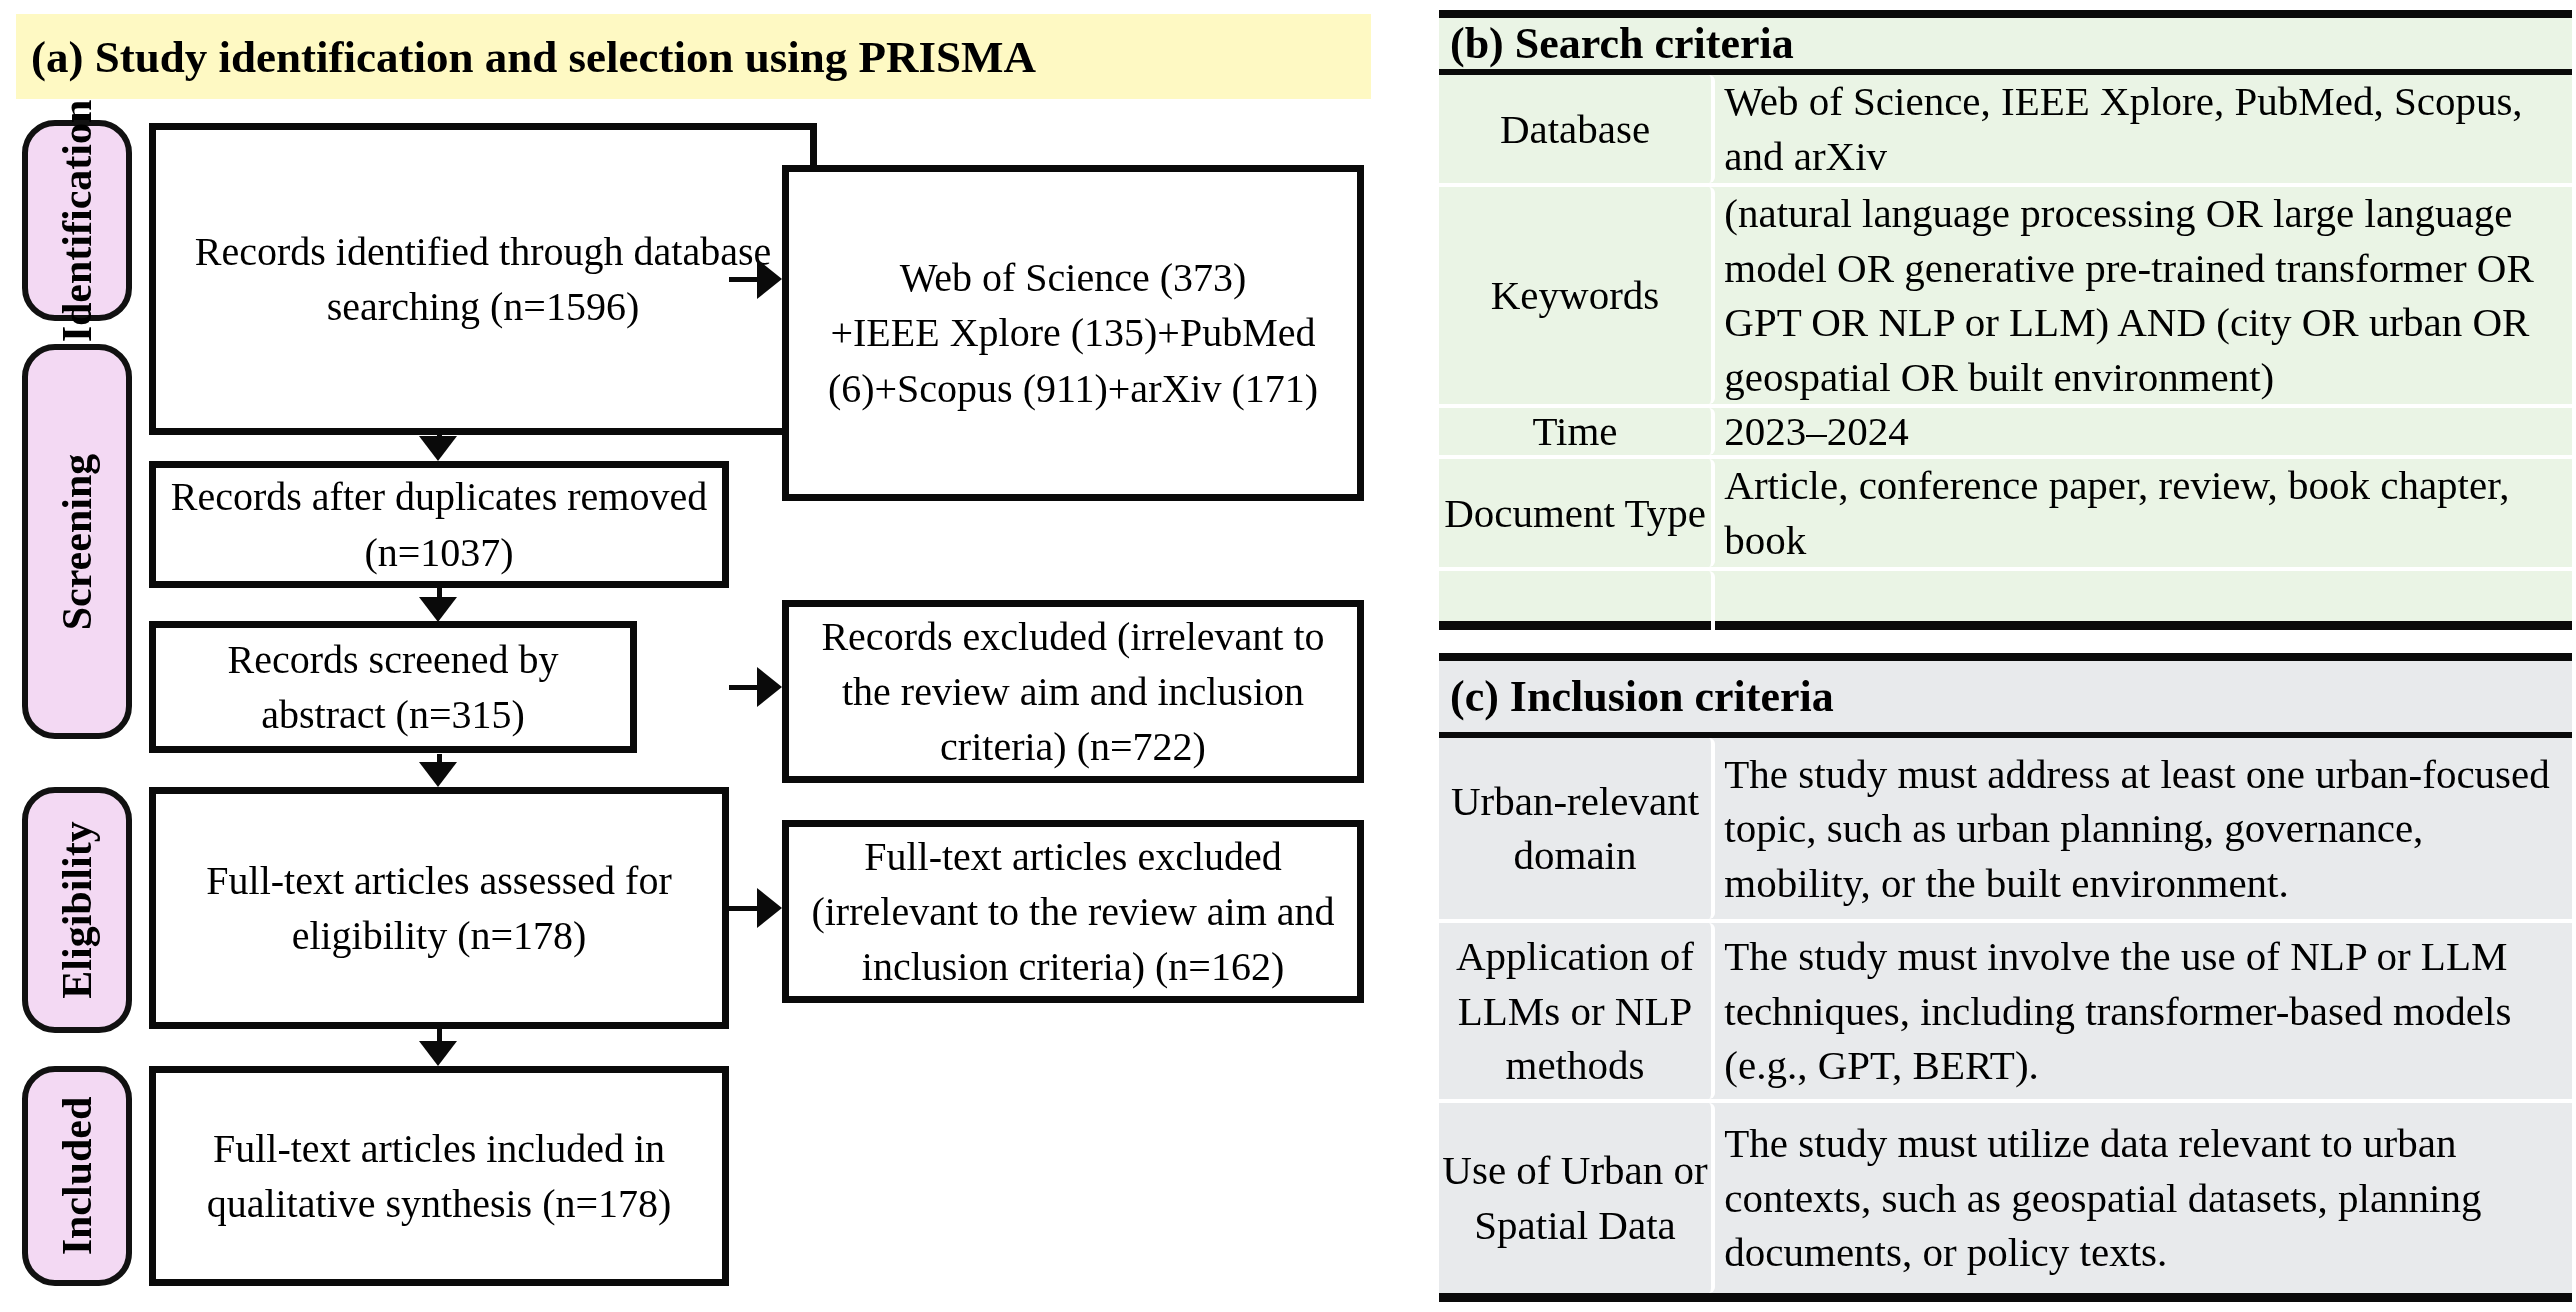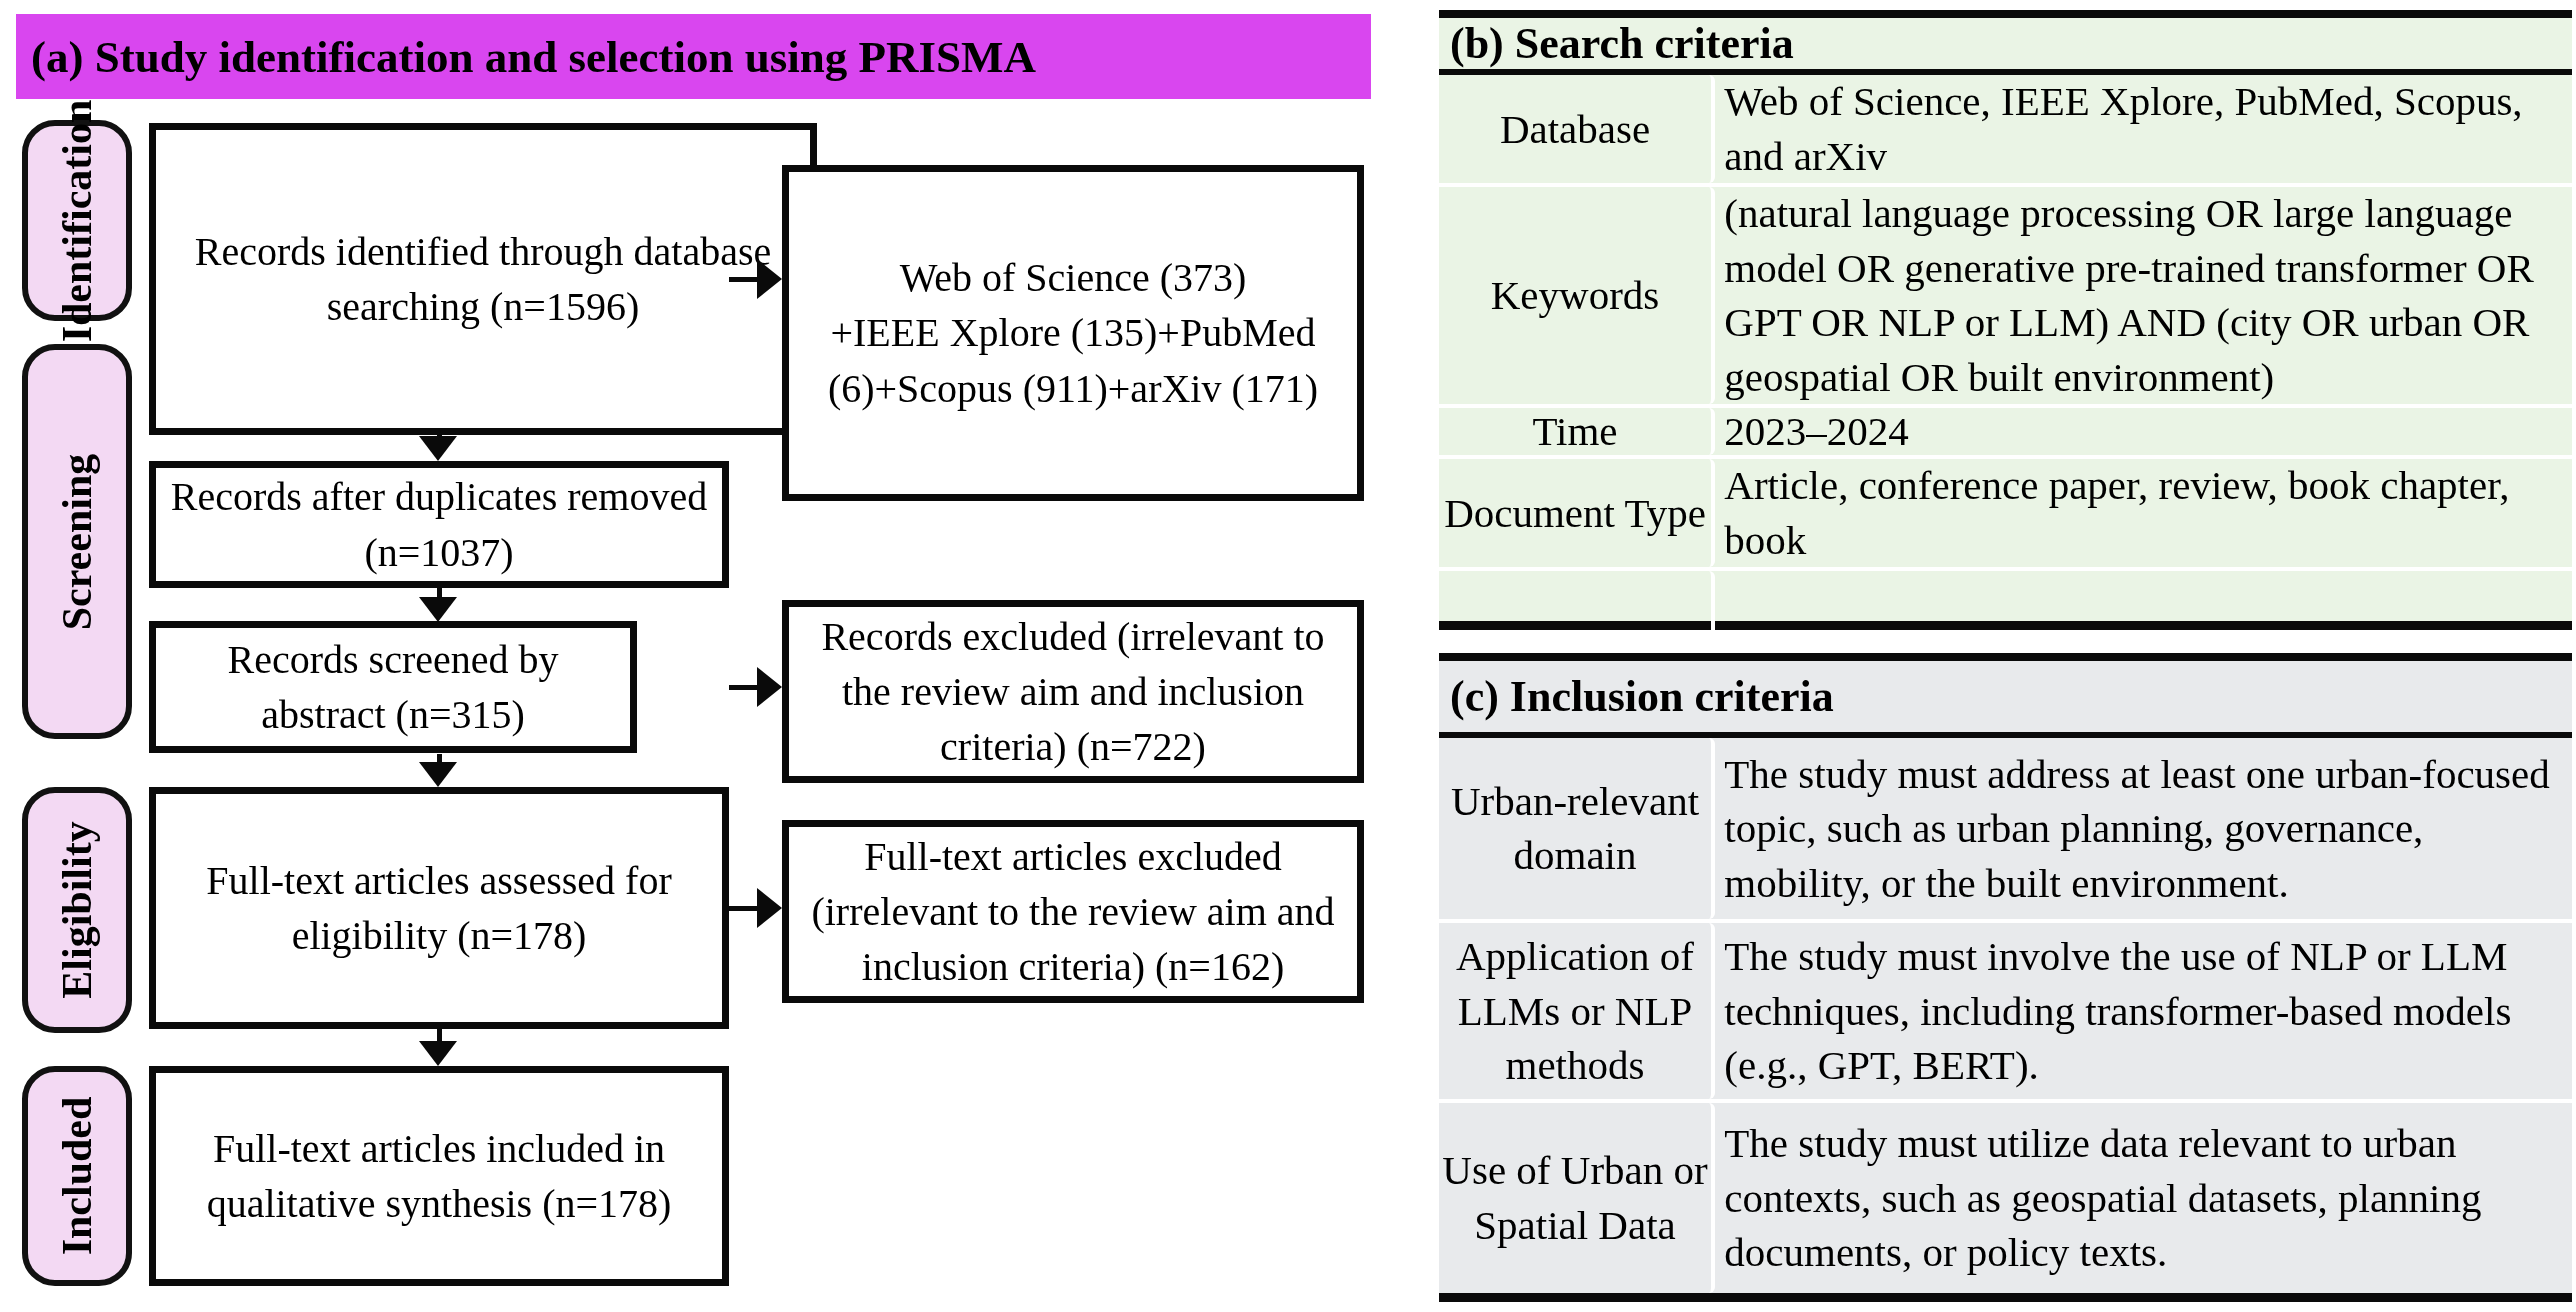--- a/index.html
+++ b/index.html
@@ -7,21 +7,21 @@
     position:relative;
     width:2576px;height:1312px;
     background:#ffffff;
     font-family:"Liberation Serif", serif;
     color:#000;
     overflow:hidden;
   }
   
   .banner{
     position:absolute;left:15.5px;top:14px;width:1355px;height:85px;
-    background:#d946ef;
+    background:#fef9c3;
     display:flex;align-items:center;
     padding-left:15.5px;box-sizing:border-box;
     font-weight:bold;font-size:45px;
   }
   .stage{
     position:absolute;left:22px;width:110px;
     background:#F3D9F3;
     border:6.2px solid #111;border-radius:33px;
     box-sizing:border-box;
     display:flex;align-items:center;justify-content:center;

